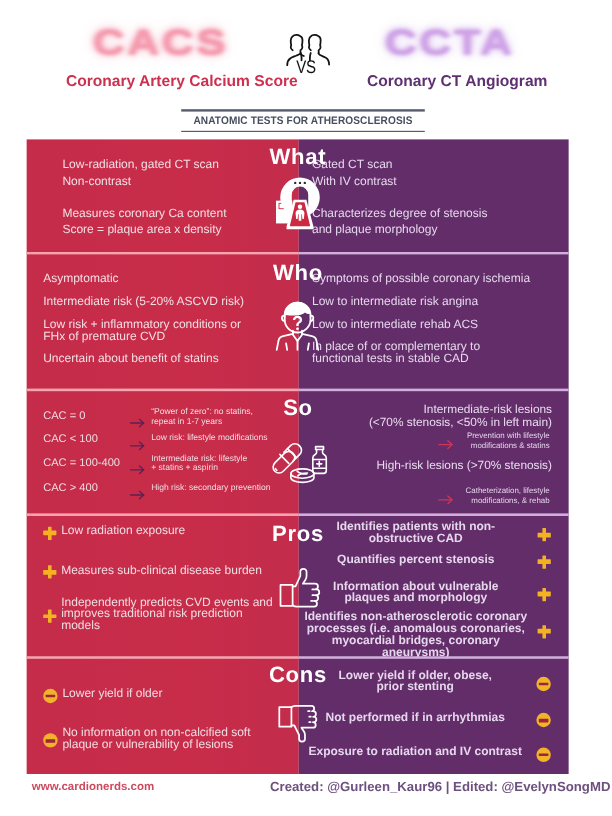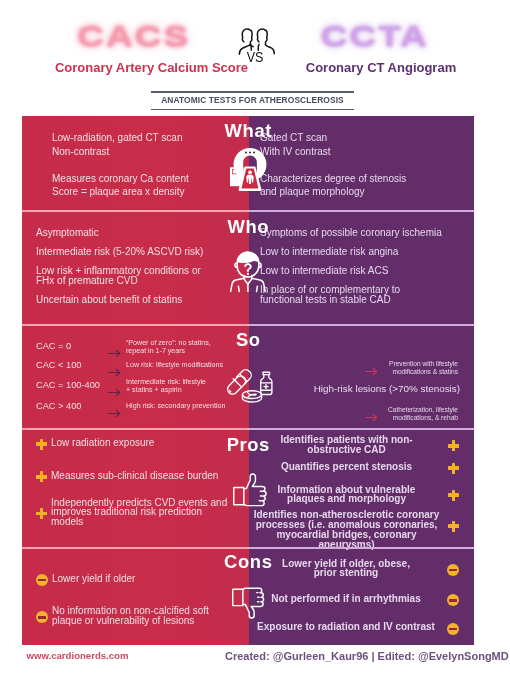--- a/index.html
+++ b/index.html
@@ -195,21 +195,21 @@
       <div class="colL" style="top:18px;">
         <div class="ln">Asymptomatic</div>
         <div class="ln">Intermediate risk (5-20% ASCVD risk)</div>
         <div class="ln">Low risk + inflammatory conditions or
 FHx of premature CVD</div>
         <div class="ln">Uncertain about benefit of statins</div>
       </div>
       <div class="colR" style="top:18px;">
         <div class="ln">Symptoms of possible coronary ischemia</div>
         <div class="ln">Low to intermediate risk angina</div>
-        <div class="ln">Low to intermediate risk ACS</div>
+        <div class="ln">Low to intermediate rehab ACS</div>
         <div class="ln">In place of or complementary to
 functional tests in stable CAD</div>
       </div>
     </div>
 
     <div class="sec" id="sec2" style="height:104px;">
       <div class="half-l"></div>
       <div class="half-r"></div>
       <div class="rule">
           <div class="rl"></div>
@@ -287,20 +287,24 @@
                 <path d="M0.7 4.5h11.0"></path>
                 <path d="M8.2 1.3 11.7 4.5 8.2 7.7"></path>
               </g>
             </svg></div>
         <div class="sorow" style="left:104px;top:78.0px;width:104px;">
           <div class="sores">High risk: secondary prevention</div>
         </div>
       </div>
 
       <div class="so-right">
+        <div class="sorow" style="right:14px;top:12.0px;width:200px;">
+          <div class="sorlabel">Intermediate-risk lesions
+(&lt;70% stenosis, &lt;50% in left main)</div>
+        </div>
         <div class="sorarrow" style="right:96px;top:38.0px;"><svg viewBox="0 0 13 9" width="13" height="9">
               <g fill="none" stroke="#cf3557" stroke-width="1.1" stroke-linecap="round" stroke-linejoin="round">
                 <path d="M0.7 4.5h11.0"></path>
                 <path d="M8.2 1.3 11.7 4.5 8.2 7.7"></path>
               </g>
             </svg></div>
         <div class="sorow" style="right:16px;top:36px;width:100px;">
           <div class="sorres">Prevention with lifestyle
 modifications &amp; statins</div>
         </div>

